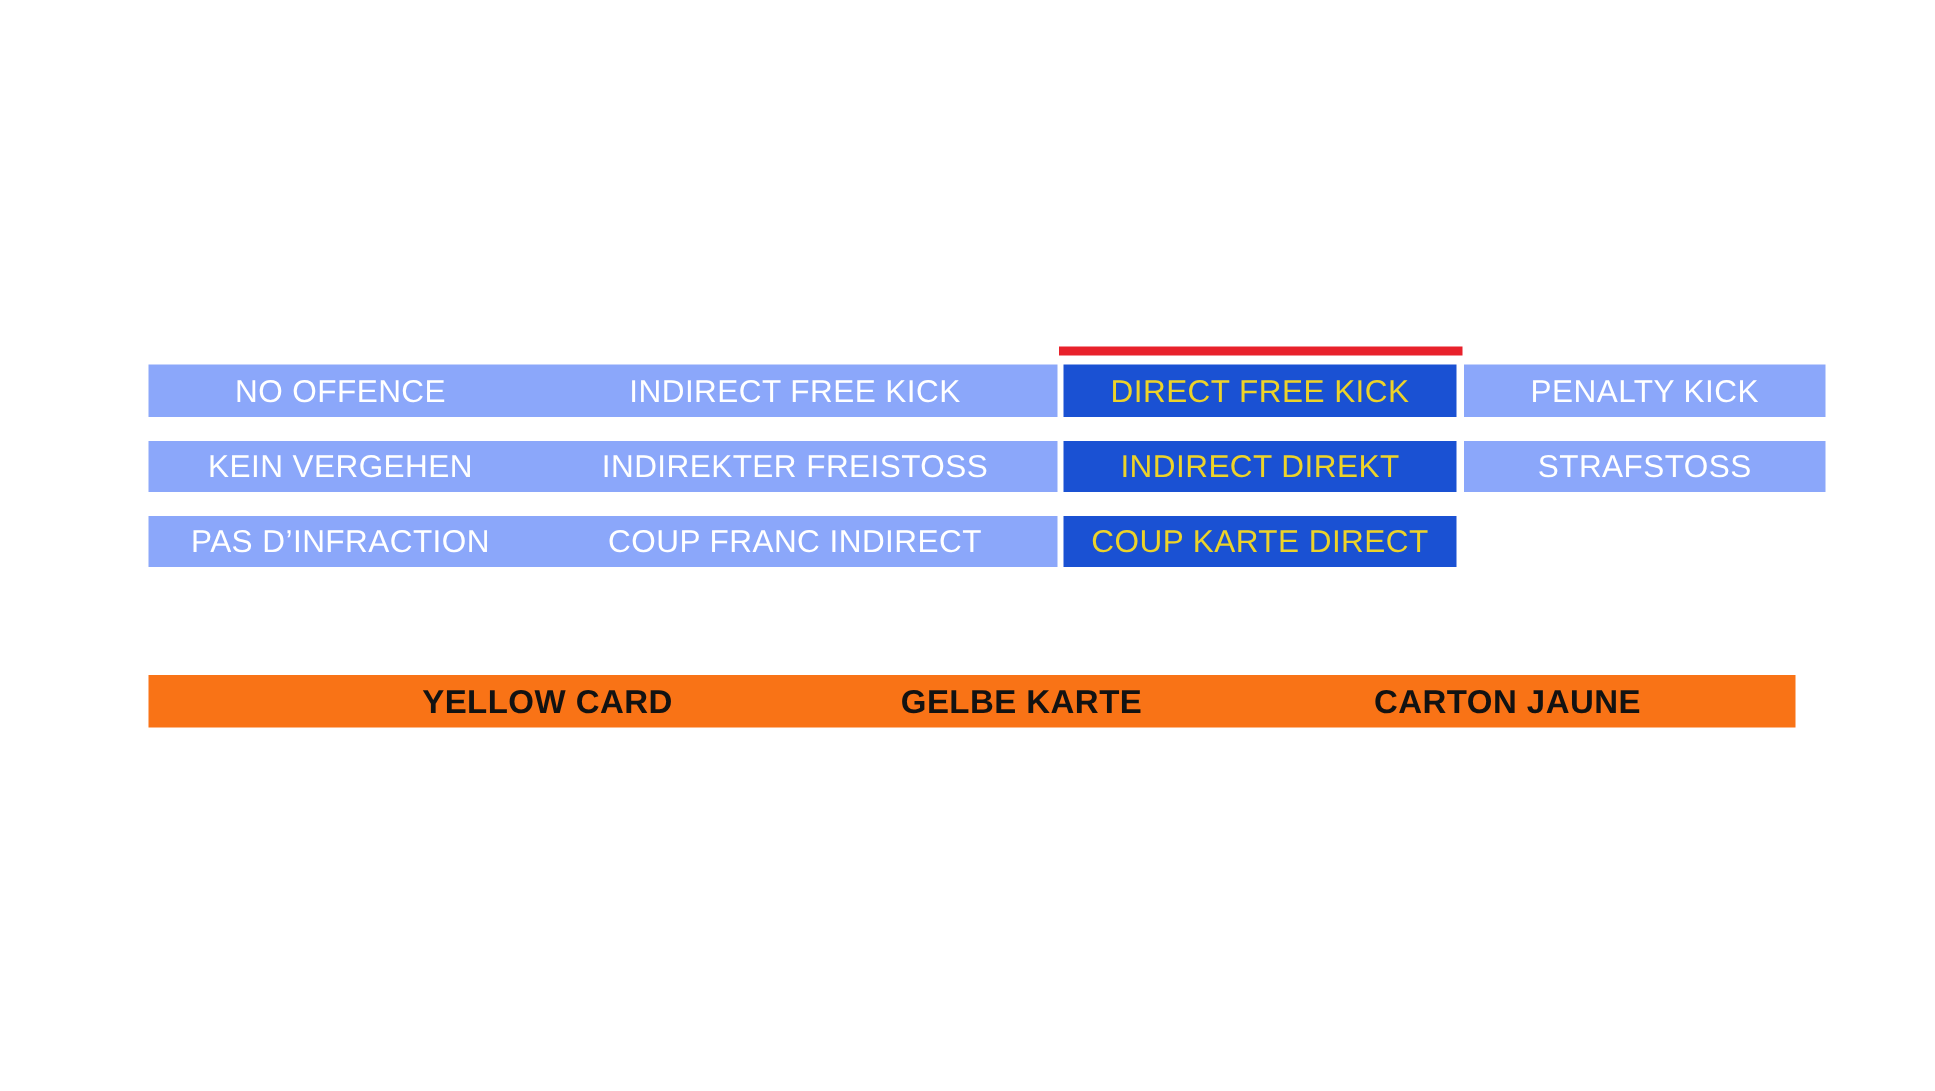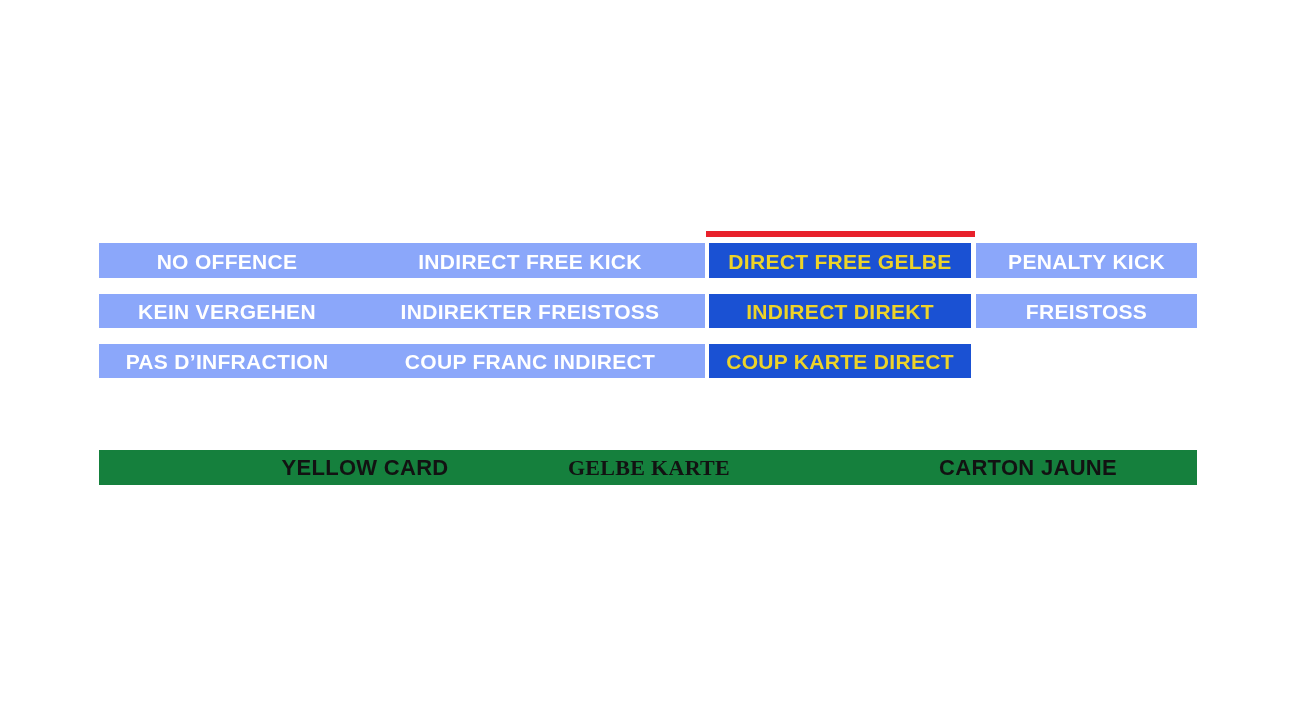--- a/index.html
+++ b/index.html
@@ -36,104 +36,104 @@
     height: 100%;
     display: flex;
     align-items: center;
     justify-content: center;
   }
   .bar.light { background: #8ba7fa; }
   .bar.dark  { background: #1a51d3; }
 
   .left-bar  { left: 99px;  width: 606px; padding: 0; justify-content: flex-start; }
   .dark-bar  { left: 709px; width: 262px; }
-  .right-bar { left: 976px; width: 221px; }
+  .right-bar { left: 976px; width: 241px; }
 
   .cell {
     height: 100%;
     display: flex;
     align-items: center;
     justify-content: center;
   }
   .cell-1 { width: 256px; }
   .cell-2 { width: 350px; text-align: right; }
 
   .row .label {
     color: #ffffff;
     font-size: 21px;
-    font-weight: 700;
+    font-weight: 400;
     letter-spacing: 0.3px;
     white-space: nowrap;
     line-height: 1;
     padding-top: 1px;
   }
   .bar.dark .label { color: #edd329; }
 
   
   .yellow-bar {
     position: absolute;
     left: 99px;
     top: 450px;
     width: 1098px;
     height: 35px;
-    background: #15803d;
+    background: #f97316;
   }
   .yellow-bar .ylabel {
     position: absolute;
     top: 50%;
     transform: translate(-50%, -50%);
     color: #121212;
     font-size: 22px;
     font-weight: 700;
     letter-spacing: 0.3px;
     white-space: nowrap;
     line-height: 1;
   }
   .ylabel-en { left: 266px; }
-  .ylabel-de { left: 550px; font-family: Liberation Serif, serif; }
-  .ylabel-fr { left: 906px; margin-left: 23px; }
+  .ylabel-de { left: 582px; }
+  .ylabel-fr { left: 906px; }
 </style>
 </head>
 <body>
 
 <div class="canvas">
 
   <div class="red-indicator"></div>
 
   <div class="row row-1">
     <div class="bar light left-bar">
       <div class="cell cell-1">
         <span class="label">NO OFFENCE</span>
       </div>
       <div class="cell cell-2">
         <span class="label">INDIRECT FREE KICK</span>
       </div>
     </div>
     <div class="bar dark dark-bar">
-      <span class="label">DIRECT FREE GELBE</span>
+      <span class="label">DIRECT FREE KICK</span>
     </div>
     <div class="bar light right-bar">
       <span class="label">PENALTY KICK</span>
     </div>
   </div>
 
   <div class="row row-2">
     <div class="bar light left-bar">
       <div class="cell cell-1">
         <span class="label">KEIN VERGEHEN</span>
       </div>
       <div class="cell cell-2">
         <span class="label">INDIREKTER FREISTOSS</span>
       </div>
     </div>
     <div class="bar dark dark-bar">
       <span class="label">INDIRECT DIREKT</span>
     </div>
     <div class="bar light right-bar">
-      <span class="label">FREISTOSS</span>
+      <span class="label">STRAFSTOSS</span>
     </div>
   </div>
 
   <div class="row row-3">
     <div class="bar light left-bar">
       <div class="cell cell-1">
         <span class="label">PAS D’INFRACTION</span>
       </div>
       <div class="cell cell-2">
         <span class="label">COUP FRANC INDIRECT</span>

